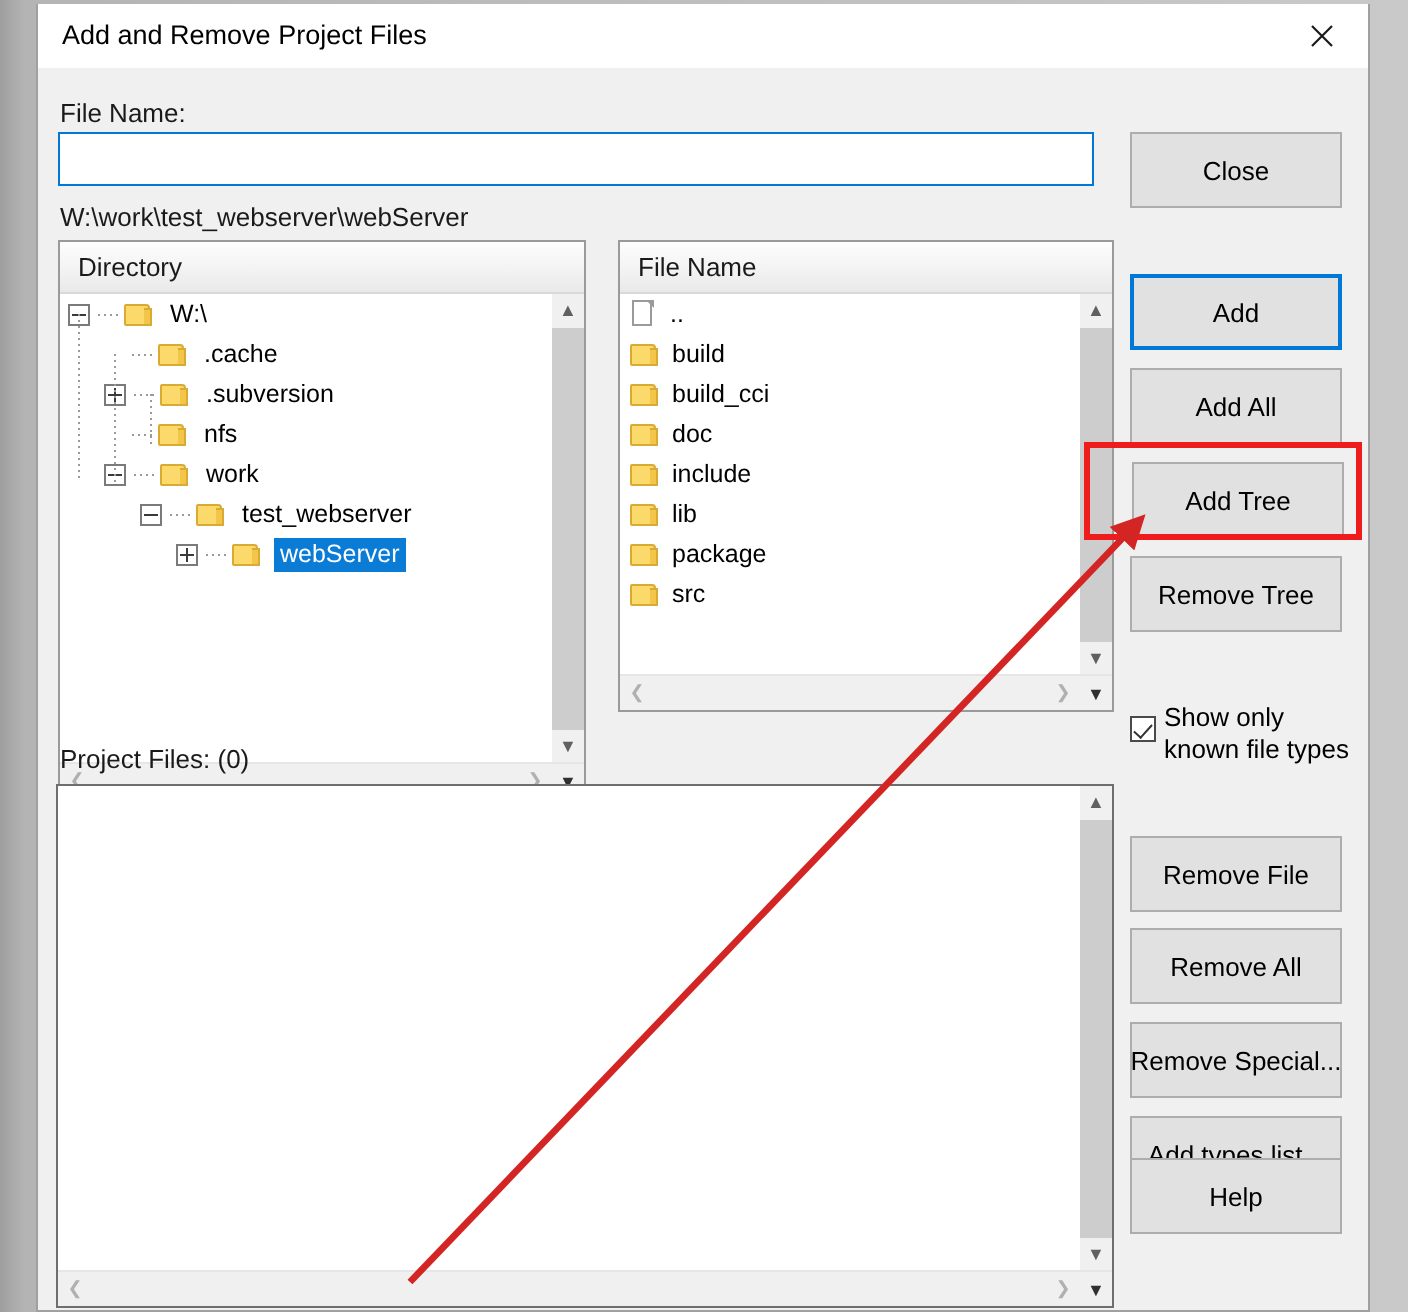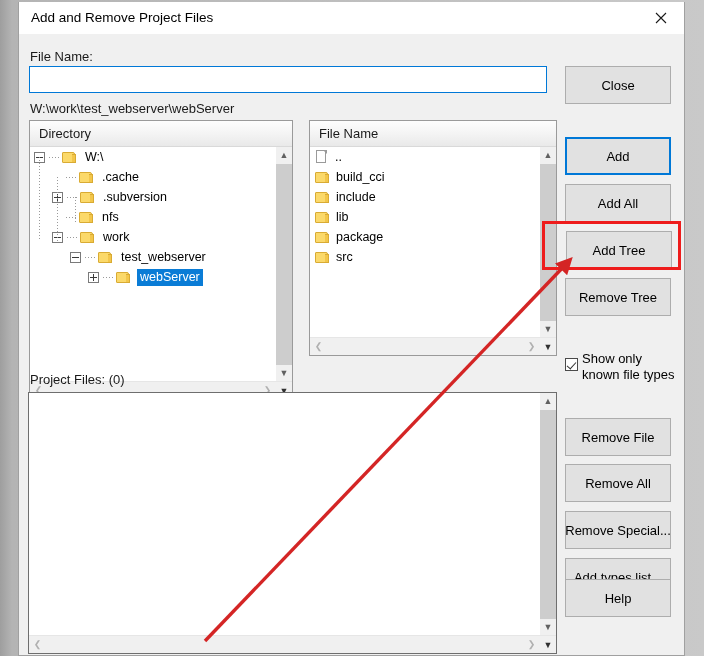--- a/index.html
+++ b/index.html
@@ -420,21 +420,29 @@
       <div class="panel-header">
         <span>File Name</span>
       </div>
       <div class="panel-body" id="file-body">
           <div class="frow">
             <span class="fileicon"></span>
             <span>..</span>
           </div>
           <div class="frow">
             <span class="folder"></span>
+            <span>build</span>
+          </div>
+          <div class="frow">
+            <span class="folder"></span>
             <span>build_cci</span>
+          </div>
+          <div class="frow">
+            <span class="folder"></span>
+            <span>doc</span>
           </div>
           <div class="frow">
             <span class="folder"></span>
             <span>include</span>
           </div>
           <div class="frow">
             <span class="folder"></span>
             <span>lib</span>
           </div>
           <div class="frow">

